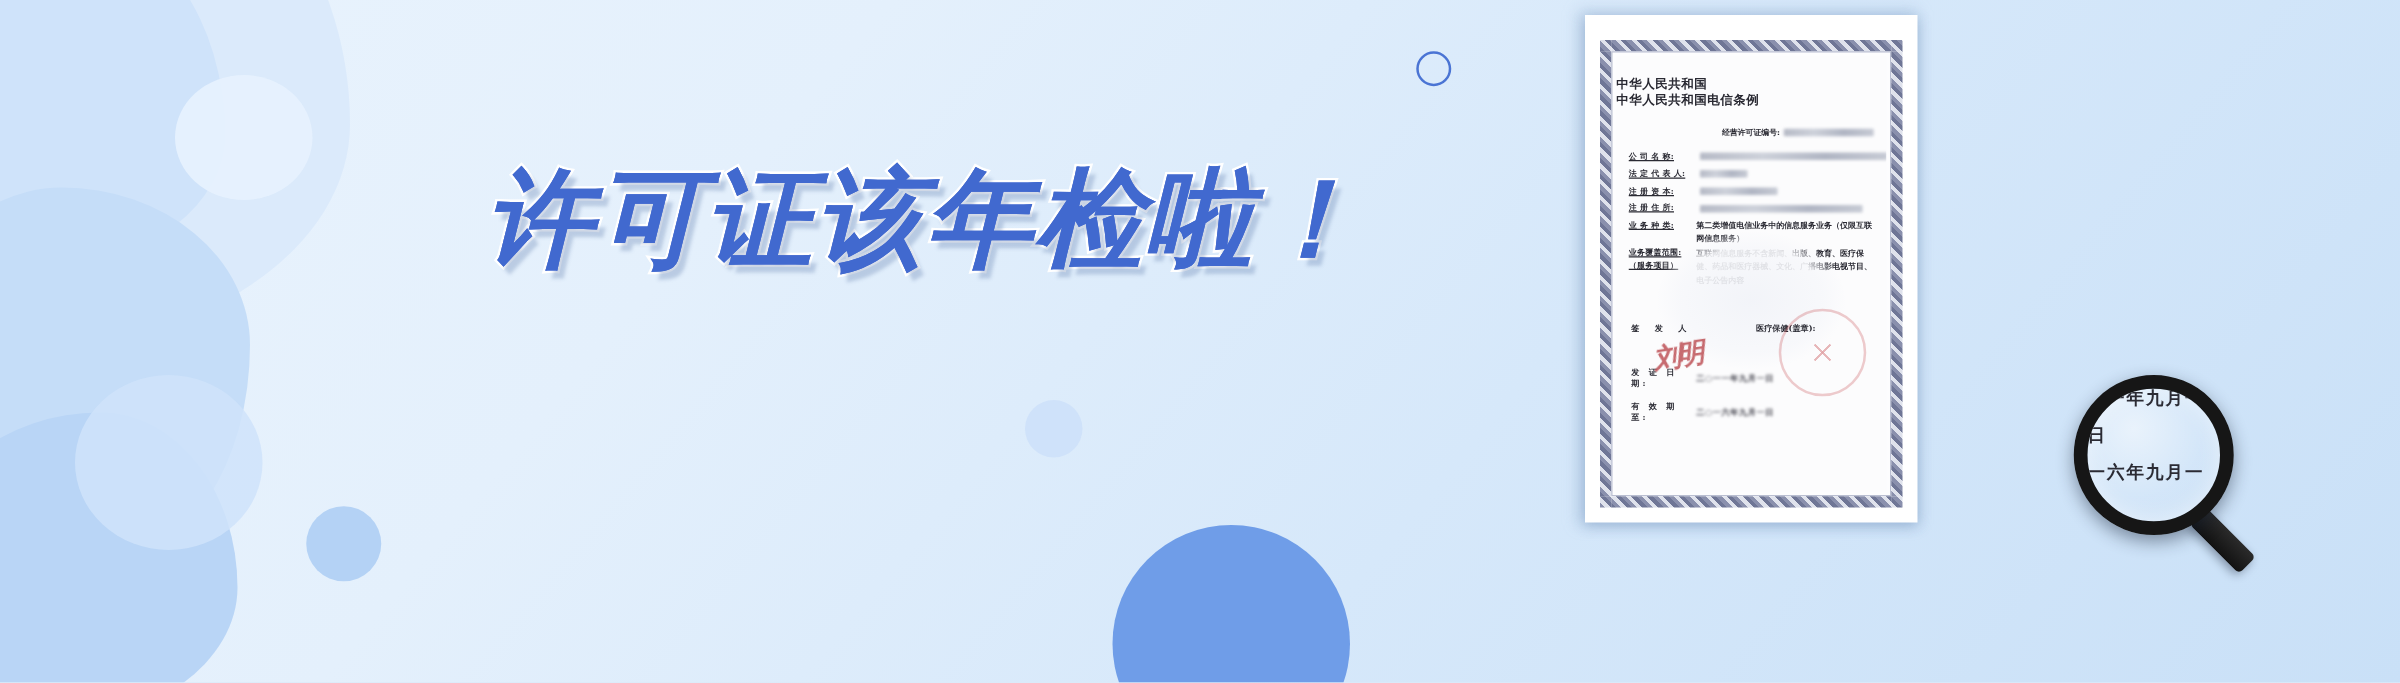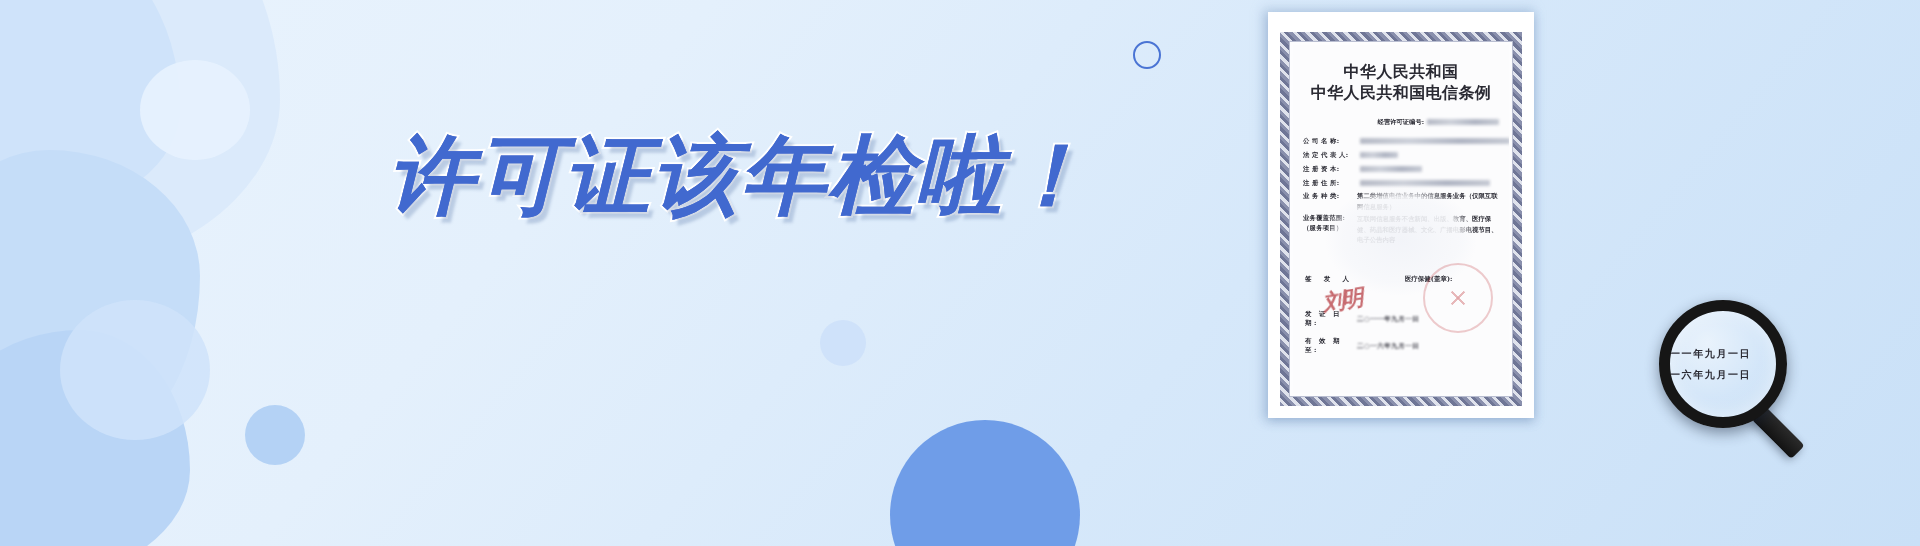--- a/index.html
+++ b/index.html
@@ -120,39 +120,39 @@
     font-family:"DejaVu Serif","Liberation Serif",serif;
     color:#2a2a33;
   }
   .watermark{
     position:absolute;left:50%;top:56%;transform:translate(-50%,-50%);
     width:150px;height:110px;border-radius:50% 50% 45% 45%;
     background:radial-gradient(ellipse at center,#f1f3f8 0%,#f7f8fb 55%,transparent 72%);
     opacity:.9;
   }
   .cert-title{
-    text-align:center;font-weight:bold;line-height:1.34;
-    font-size:16px;margin-top:16px;letter-spacing:.4px;
+    text-align:left;font-weight:bold;line-height:1.34;
+    font-size:10px;margin-top:16px;letter-spacing:.4px;
   }
   .cert-no{
     text-align:right;font-size:6.3px;font-weight:bold;
     margin:14px 10px 0 0;
   }
   .redact{
     display:inline-block;vertical-align:middle;height:6px;
     background:linear-gradient(90deg,#b6bac6,#cdd1da,#b0b5c3,#c6cad4);
     filter:blur(1.4px);border-radius:1px;margin-left:3px;
   }
   .cert-body{
     font-size:6.4px;line-height:1.72;text-align:justify;
     margin:5px 11px 0 11px;font-weight:bold;text-indent:12px;
   }
   .cert-fields{margin:9px 10px 0 10px;}
   .frow{display:flex;align-items:flex-start;font-size:6.4px;line-height:1.62;margin-bottom:3.5px;font-weight:bold;}
-  .flabel{width:54px;flex:0 0 54px;letter-spacing:.2px;}
+  .flabel{width:54px;flex:0 0 54px;letter-spacing:.2px;text-decoration:underline;}
   .fvalue{flex:1;}
   .frow.tight{margin-bottom:0;}
   .sig-row{
     display:flex;margin:30px 12px 0 12px;font-size:6.5px;font-weight:bold;
     position:relative;
   }
   .sig-left{width:52%;letter-spacing:5px;}
   .sig-right{width:48%;}
   .signature{
     position:absolute;left:18px;top:6px;width:98px;height:40px;
@@ -188,21 +188,21 @@
     border:11px solid #161616;
     box-sizing:border-box;
     background:radial-gradient(circle at 35% 30%,rgba(255,255,255,.55),rgba(255,255,255,.12) 55%,rgba(200,215,235,.18) 100%);
     box-shadow:0 5px 14px rgba(20,30,50,.45), inset 0 0 18px rgba(255,255,255,.5);
     overflow:hidden;
   }
   .mag-zoom{
     position:absolute;left:0;top:0;right:0;bottom:0;
     display:flex;flex-direction:column;justify-content:center;align-items:center;
     font-family:"DejaVu Serif","Liberation Serif",serif;
-    color:#2b2b34;font-weight:bold;font-size:10px;line-height:2.1;
+    color:#2b2b34;font-weight:bold;font-size:14px;line-height:2.1;
     filter:blur(.5px);
   }
   .mz-row{display:flex;width:106px;justify-content:flex-start;}
   .mz-lbl{letter-spacing:1.6px;}
   .mag-handle{
     position:absolute;left:106px;top:106px;width:56px;height:19px;
     background:linear-gradient(180deg,#2b2b2b,#121212);
     border-radius:4px;transform:rotate(45deg);transform-origin:0 0;
     box-shadow:0 3px 8px rgba(20,30,50,.4);
   }

